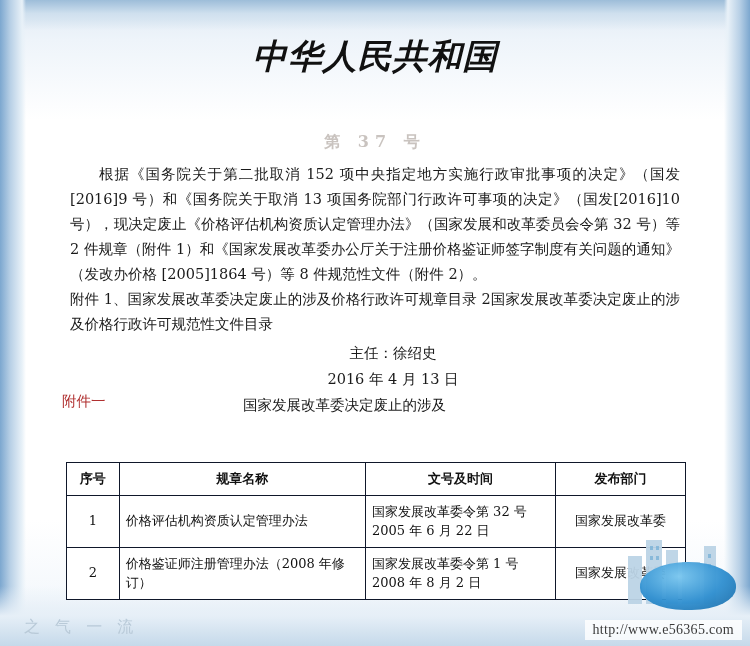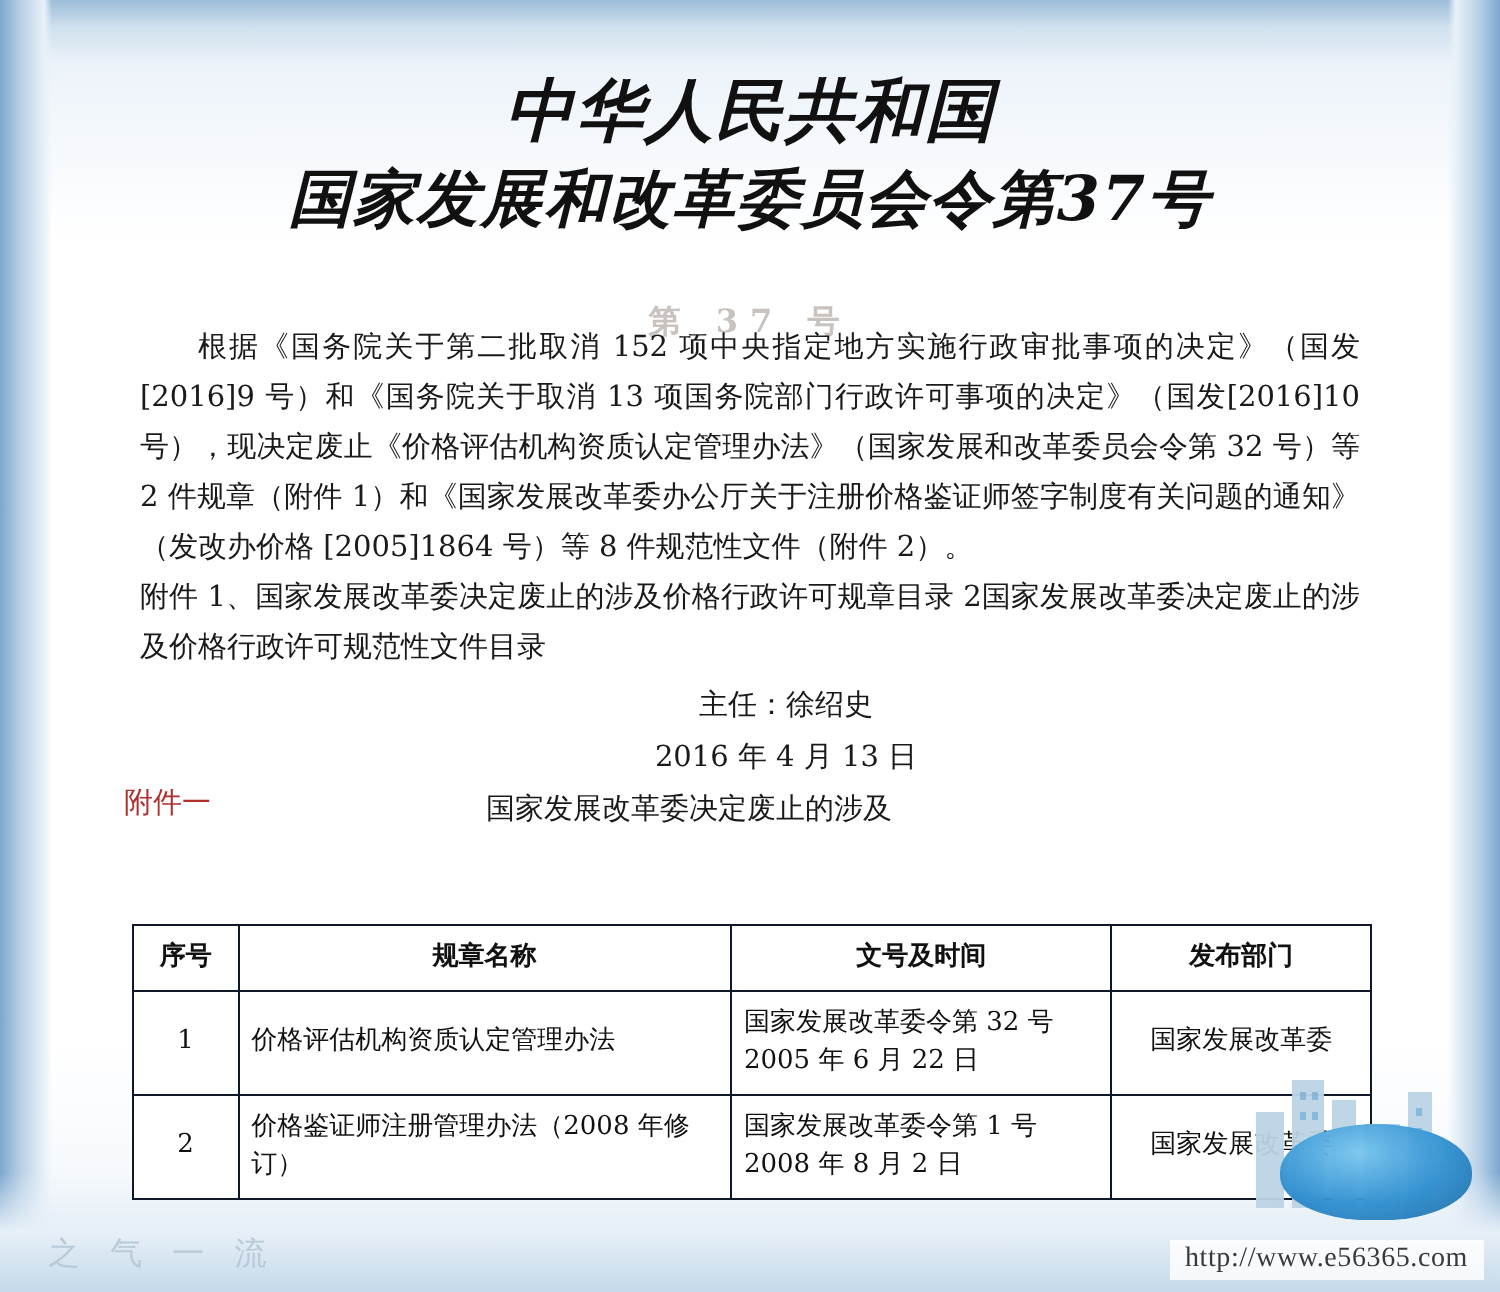--- a/index.html
+++ b/index.html
@@ -68,21 +68,21 @@
   }
   .title-line {
     font-size: 34px;
   }
   .title-line.second {
     font-size: 31px;
   }
 
   .faint-heading {
     position: absolute;
-    top: 151px;
+    top: 132px;
     left: 0;
     width: 750px;
     text-align: center;
     font-size: 16px;
     color: #c9c3bf;
     letter-spacing: 6px;
     font-weight: bold;
   }
 
   .body-text {
@@ -201,21 +201,20 @@
 
 <div class="page">
 
   <div class="edge-top"></div>
   <div class="edge-left"></div>
   <div class="edge-right"></div>
   <div class="edge-bottom"></div>
 
   <div class="title-block">
     <div class="title-line">中华人民共和国</div>
-    <div class="title-line second">国家发展和改革委员会令第37号</div>
   </div>
 
   <div class="faint-heading">第 37 号</div>
 
   <div class="body-text">
     <p class="indent">根据《国务院关于第二批取消 152 项中央指定地方实施行政审批事项的决定》（国发[2016]9 号）和《国务院关于取消 13 项国务院部门行政许可事项的决定》（国发[2016]10 号），现决定废止《价格评估机构资质认定管理办法》（国家发展和改革委员会令第 32 号）等 2 件规章（附件 1）和《国家发展改革委办公厅关于注册价格鉴证师签字制度有关问题的通知》（发改办价格 [2005]1864 号）等 8 件规范性文件（附件 2）。</p>
     <p>附件 1、国家发展改革委决定废止的涉及价格行政许可规章目录 2国家发展改革委决定废止的涉及价格行政许可规范性文件目录</p>
   </div>
 
   <div class="signer">

